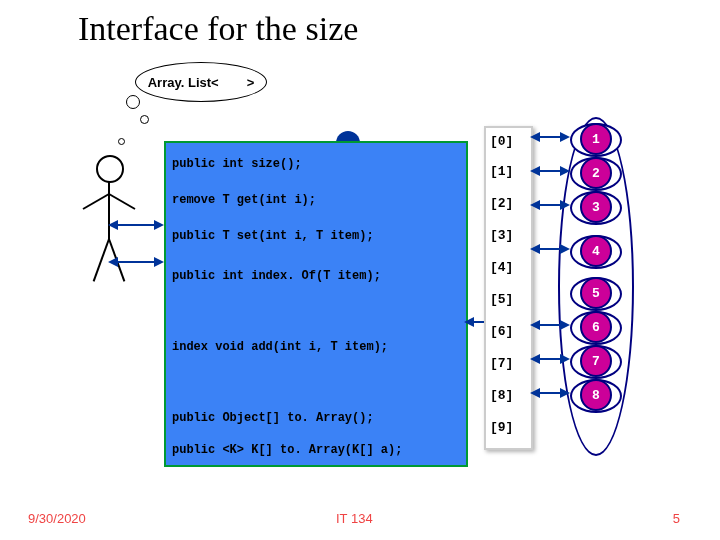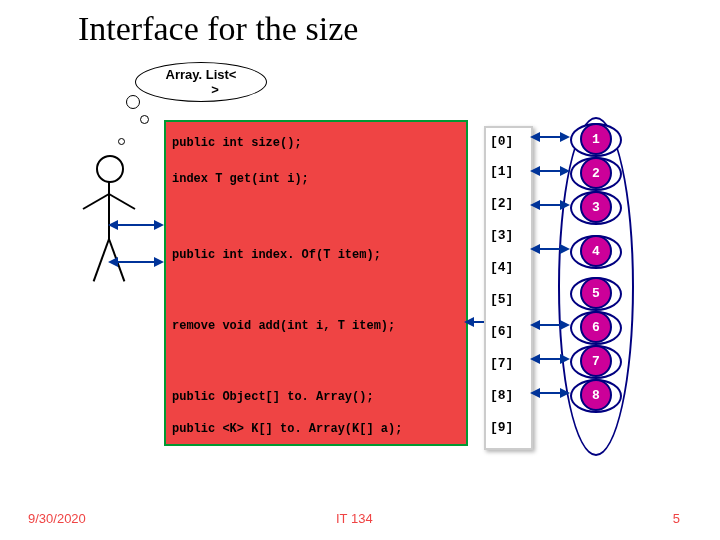--- a/index.html
+++ b/index.html
@@ -26,21 +26,20 @@
     width: 130px;
     height: 38px;
     border: 1px solid #000;
     border-radius: 50% / 50%;
     display: flex;
     align-items: center;
     justify-content: center;
     background: #fff;
     font-weight: bold;
     font-size: 13px;
-    flex-direction: column;
   }
   .cloud::before {
     content: "";
     position: absolute;
     left: -10px;
     bottom: -8px;
     width: 12px;
     height: 12px;
     border: 1px solid #000;
     border-radius: 50%;
@@ -105,25 +104,25 @@
     border: 1px solid #000;
     border-radius: 50%;
     background: #fff;
   }
   .sd1 { left: 140px; top: 115px; }
   .sd2 { left: 118px; top: 138px; width:5px; height:5px; }
 
   .code-box {
     position: absolute;
     left: 164px;
-    top: 120px;
+    top: 141px;
     width: 300px;
     height: 322px;
     border: 2px solid #009933;
-    background: #ef4444;
+    background: #3b82f6;
   }
   .code-line {
     font-family: "Courier New", monospace;
     font-size: 12px;
     font-weight: bold;
     white-space: pre;
     position: absolute;
     left: 6px;
   }
 
@@ -256,23 +255,24 @@
     <div class="head-r"></div>
 </div>
 <div class="arrow double" style="left:108px; top:262px; width:56px;">
   <div class="head-l"></div>
     <div class="shaft"></div>
     <div class="head-r"></div>
 </div>
 
 <div class="code-box">
   <div class="code-line" style="top:14px;">public int size();</div>
-  <div class="code-line" style="top:50px;">index T get(int i);</div>
+  <div class="code-line" style="top:50px;">remove T get(int i);</div>
+  <div class="code-line" style="top:86px;">public T set(int i, T item);</div>
   <div class="code-line" style="top:126px;">public int index. Of(T item);</div>
-  <div class="code-line" style="top:197px;">remove void add(int i, T item);</div>
+  <div class="code-line" style="top:197px;">index void add(int i, T item);</div>
   <div class="code-line" style="top:300px;">public &lt;K&gt; K[] to. Array(K[] a);</div>
   <div class="code-line" style="top:268px;">public Object[] to. Array();</div>
 </div>
 
 <div class="arrow" style="left:464px; top:322px; width:20px;">
   <div class="head-l"></div>
     <div class="shaft" style="left:10px; right:0;"></div>
 </div>
 
 <div class="bracket-box">

